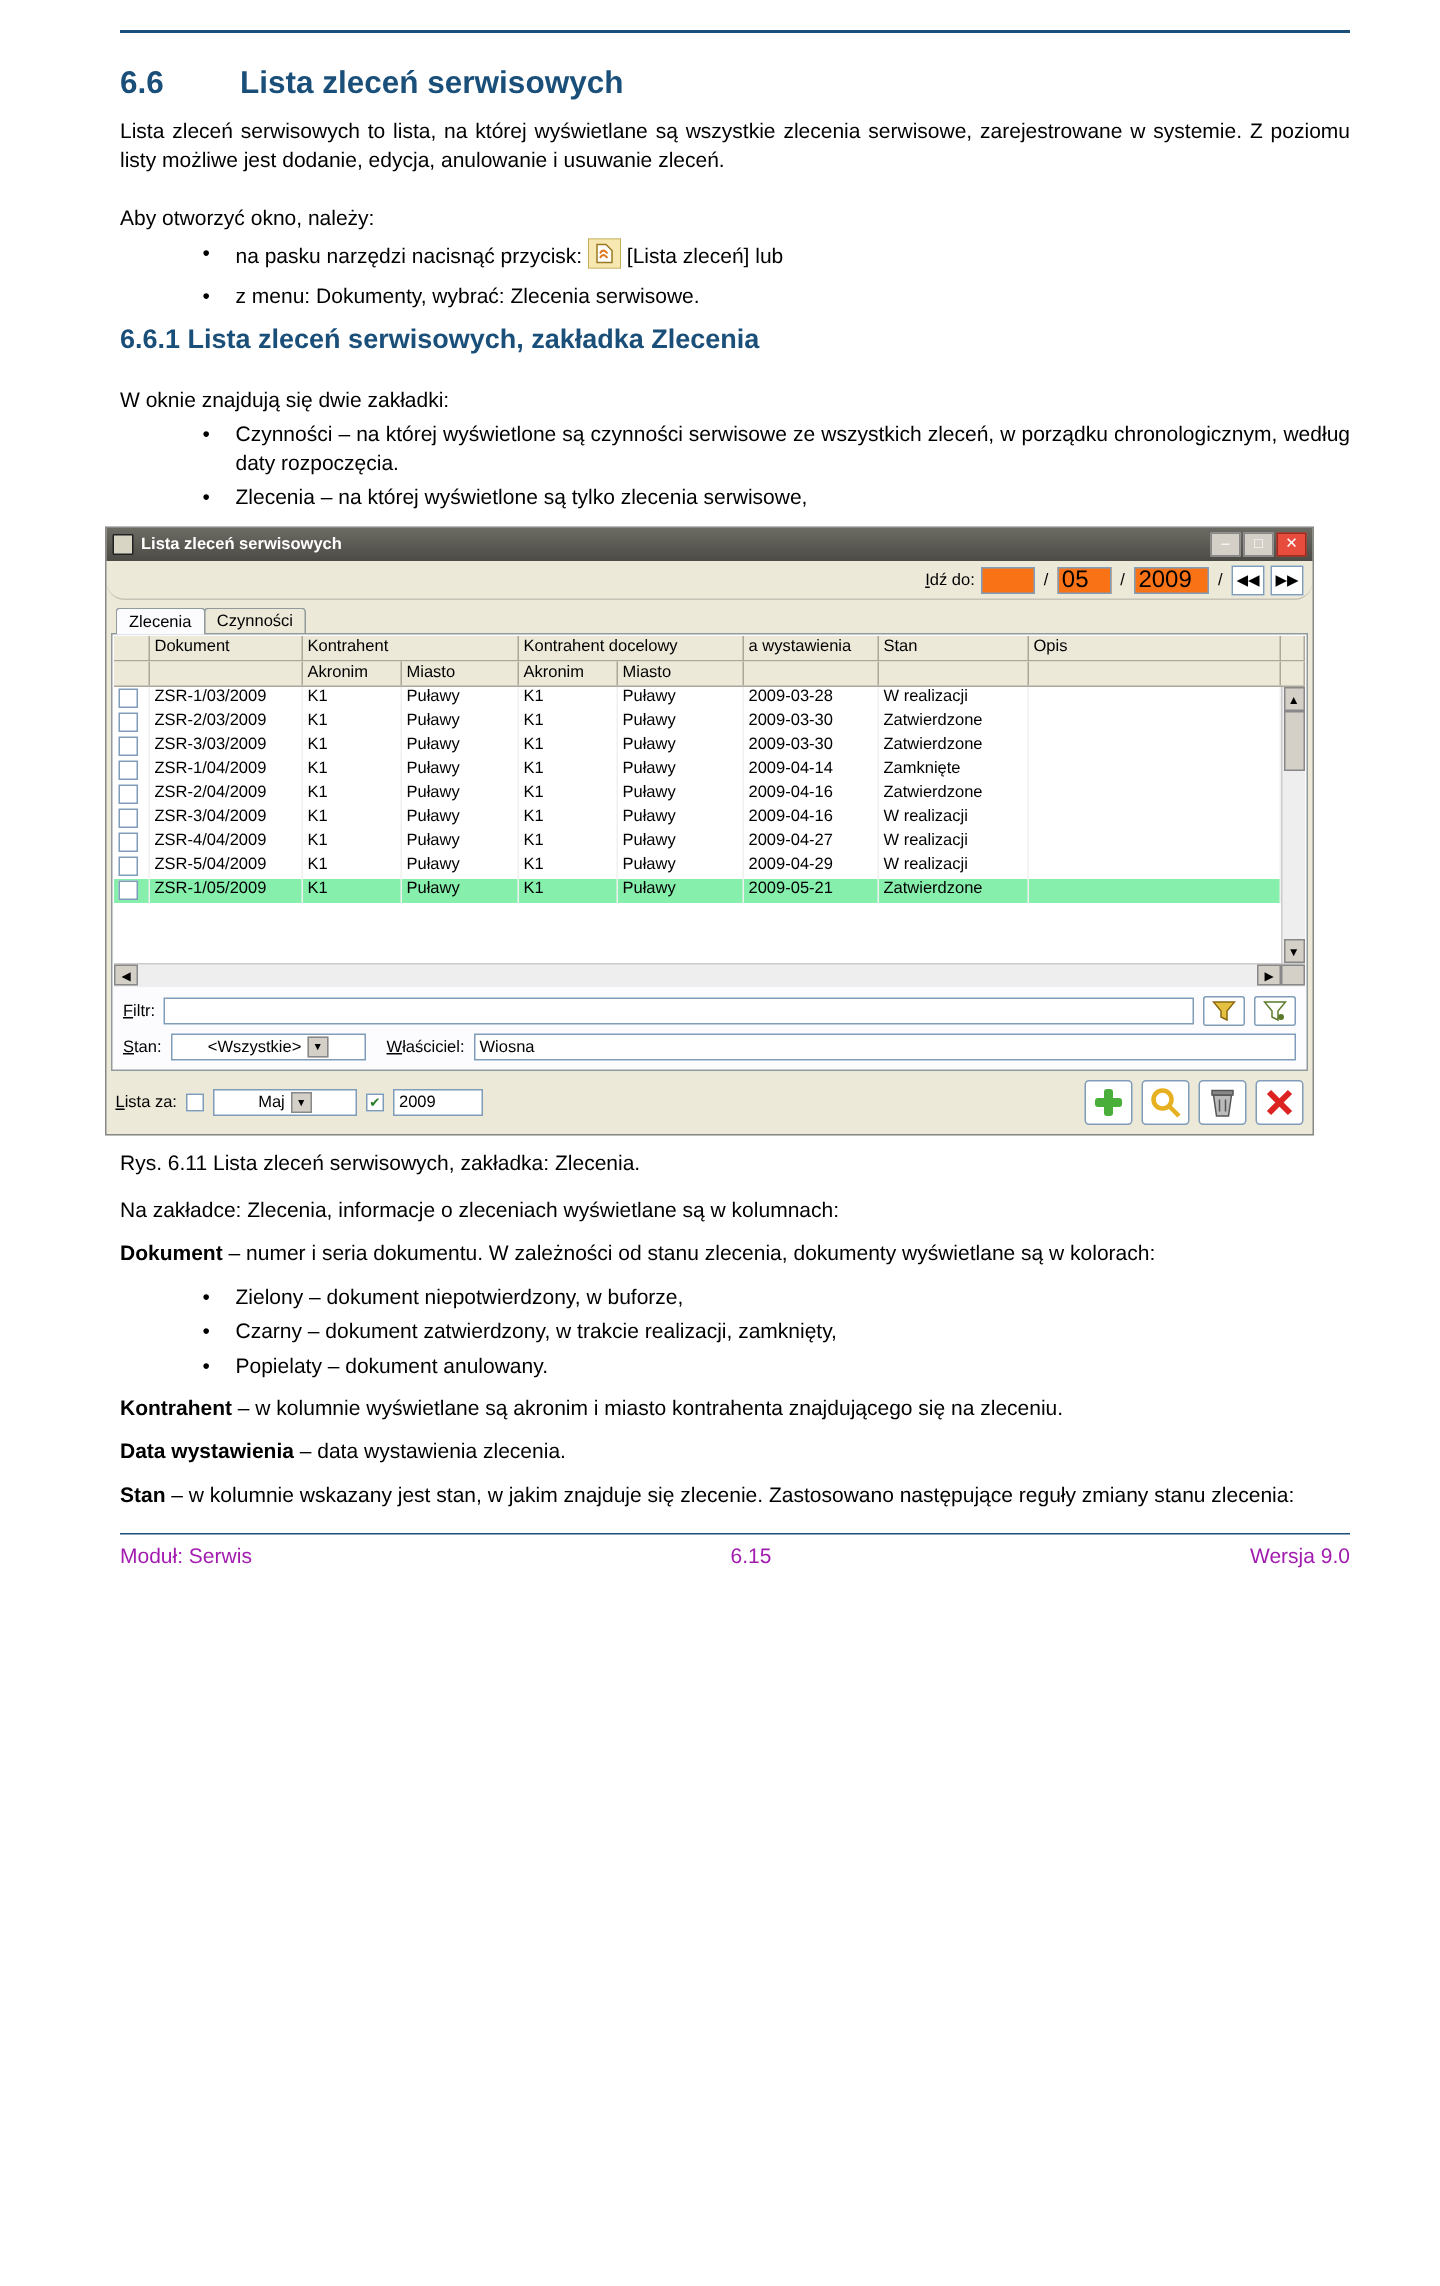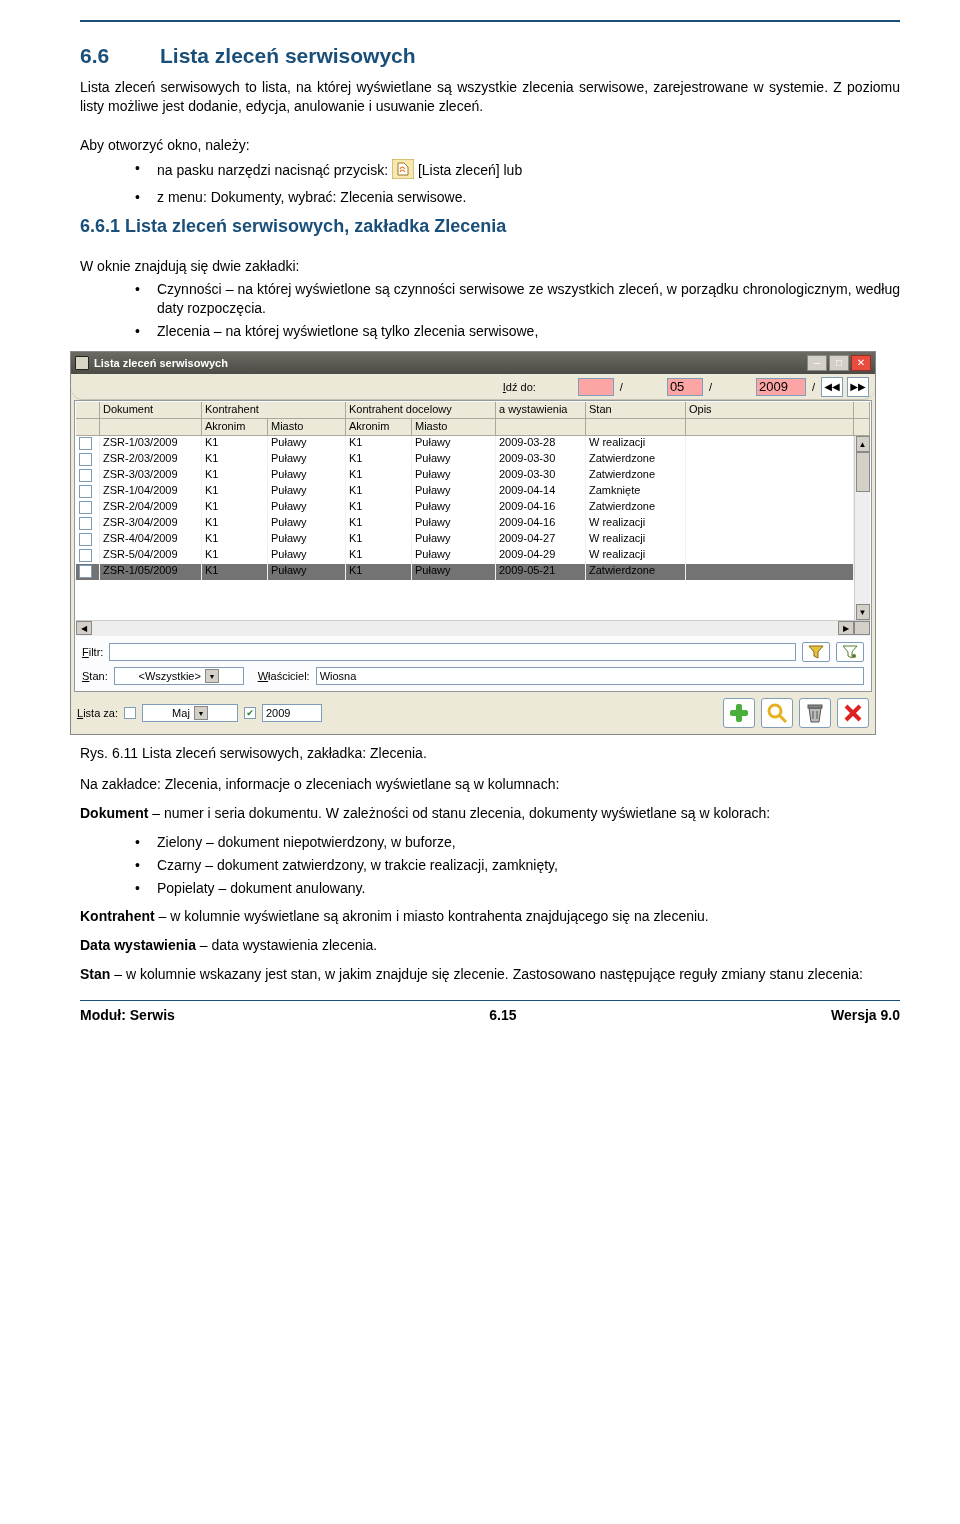--- a/index.html
+++ b/index.html
@@ -103,23 +103,23 @@
   .winbtn.close { background:#e74c3c; color:#fff; border-color:#9a2d21; }
 
   .topbar {
     display:flex; align-items:center; justify-content:flex-end;
     height: 26px; padding: 0 6px; gap:4px;
     border-bottom:1px solid #c6c3b6;
     border-radius:12px;
   }
   .lbl-u { text-decoration: underline; }
   .spin {
-    width: 36px; height:18px; background:#fca5a5;
+    width: 36px; height:18px; background:#f97316;
     border:1px solid #7f9db9; display:inline-flex;
-    align-items:center; padding:0 2px; font-size:13px;margin-left:38px;
+    align-items:center; padding:0 2px; font-size:16px;
   }
   .spin.year{width:50px;}
   .sep { padding:0 2px; }
   .navbtn {
     width:22px;height:20px;background:#fff;
     border:1px solid #7f9db9;
     display:inline-flex;align-items:center;justify-content:center;
     font-size:10px;
   }
   .tabs {
@@ -180,21 +180,21 @@
   }
   .grow .chk::before{
     content:"";
     display:inline-block;
     width:11px;height:11px;
     border:1px solid #7f9db9;
     background:#fff; vertical-align:middle;
     margin-top:1px;
   }
   .grow.sel{
-    background:#737373;
+    background:#86efac;
   }
   .vscroll{
     position:absolute; right:0; top:0; width:16px; height:100%;
     background:#eee; border-left:1px solid #ccc;
   }
   .vscroll .arrow{
     width:14px;height:16px;background:#d4d0c8;border:1px solid #888;
     display:flex;align-items:center;justify-content:center;font-size:8px;
     margin:0 auto;
   }
@@ -252,21 +252,21 @@
 
   .caption{
     text-align:left; margin:3px 0 14px 0;
   }
 
   .foot-rule{
     border:none; border-top:1px solid #1a4f7a; margin-top:16px;
   }
   .footer{
     display:flex; justify-content:space-between;
-    color:#000000; font-weight:bold; font-size:14px;
+    color:#a21caf; font-weight:normal; font-size:14px;
     padding:6px 0 0 0;
   }
   b{font-weight:bold;}
 </style>
 </head>
 <body>
 
 <div class="page">
   <hr class="header-rule">
 
@@ -313,20 +313,24 @@
       <span class="spin"></span>
       <span class="sep">/</span>
       <span class="spin">05</span>
       <span class="sep">/</span>
       <span class="spin year">2009</span>
       <span class="sep">/</span>
       <span class="navbtn">◀◀</span>
       <span class="navbtn">▶▶</span>
     </div>
 
+    <div class="tabs">
+      <div class="tab active">Zlecenia</div>
+      <div class="tab">Czynności</div>
+    </div>
 
     <div class="tabbody">
       <div class="grid">
         <div class="ghead-row">
           <div></div>
           <div>Dokument</div>
           <div style="grid-column:3/5">Kontrahent</div>
           <div style="grid-column:5/7">Kontrahent docelowy</div>
           <div>a wystawienia</div>
           <div>Stan</div>

